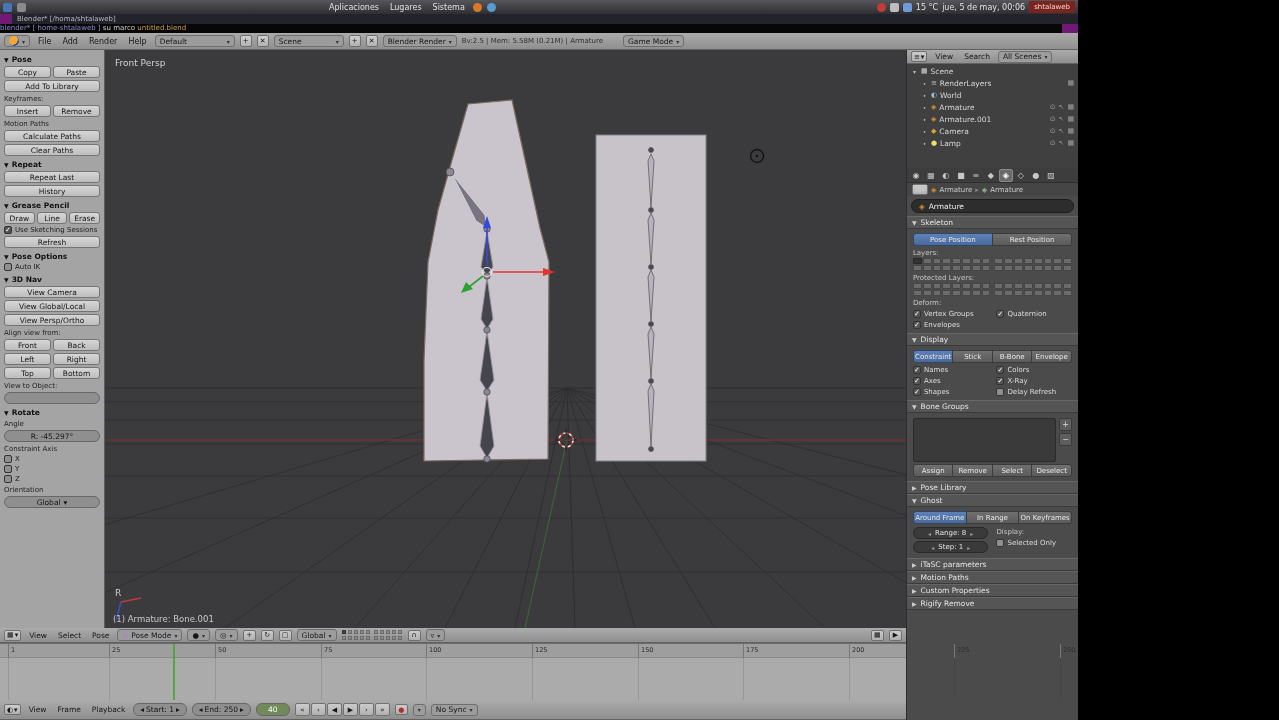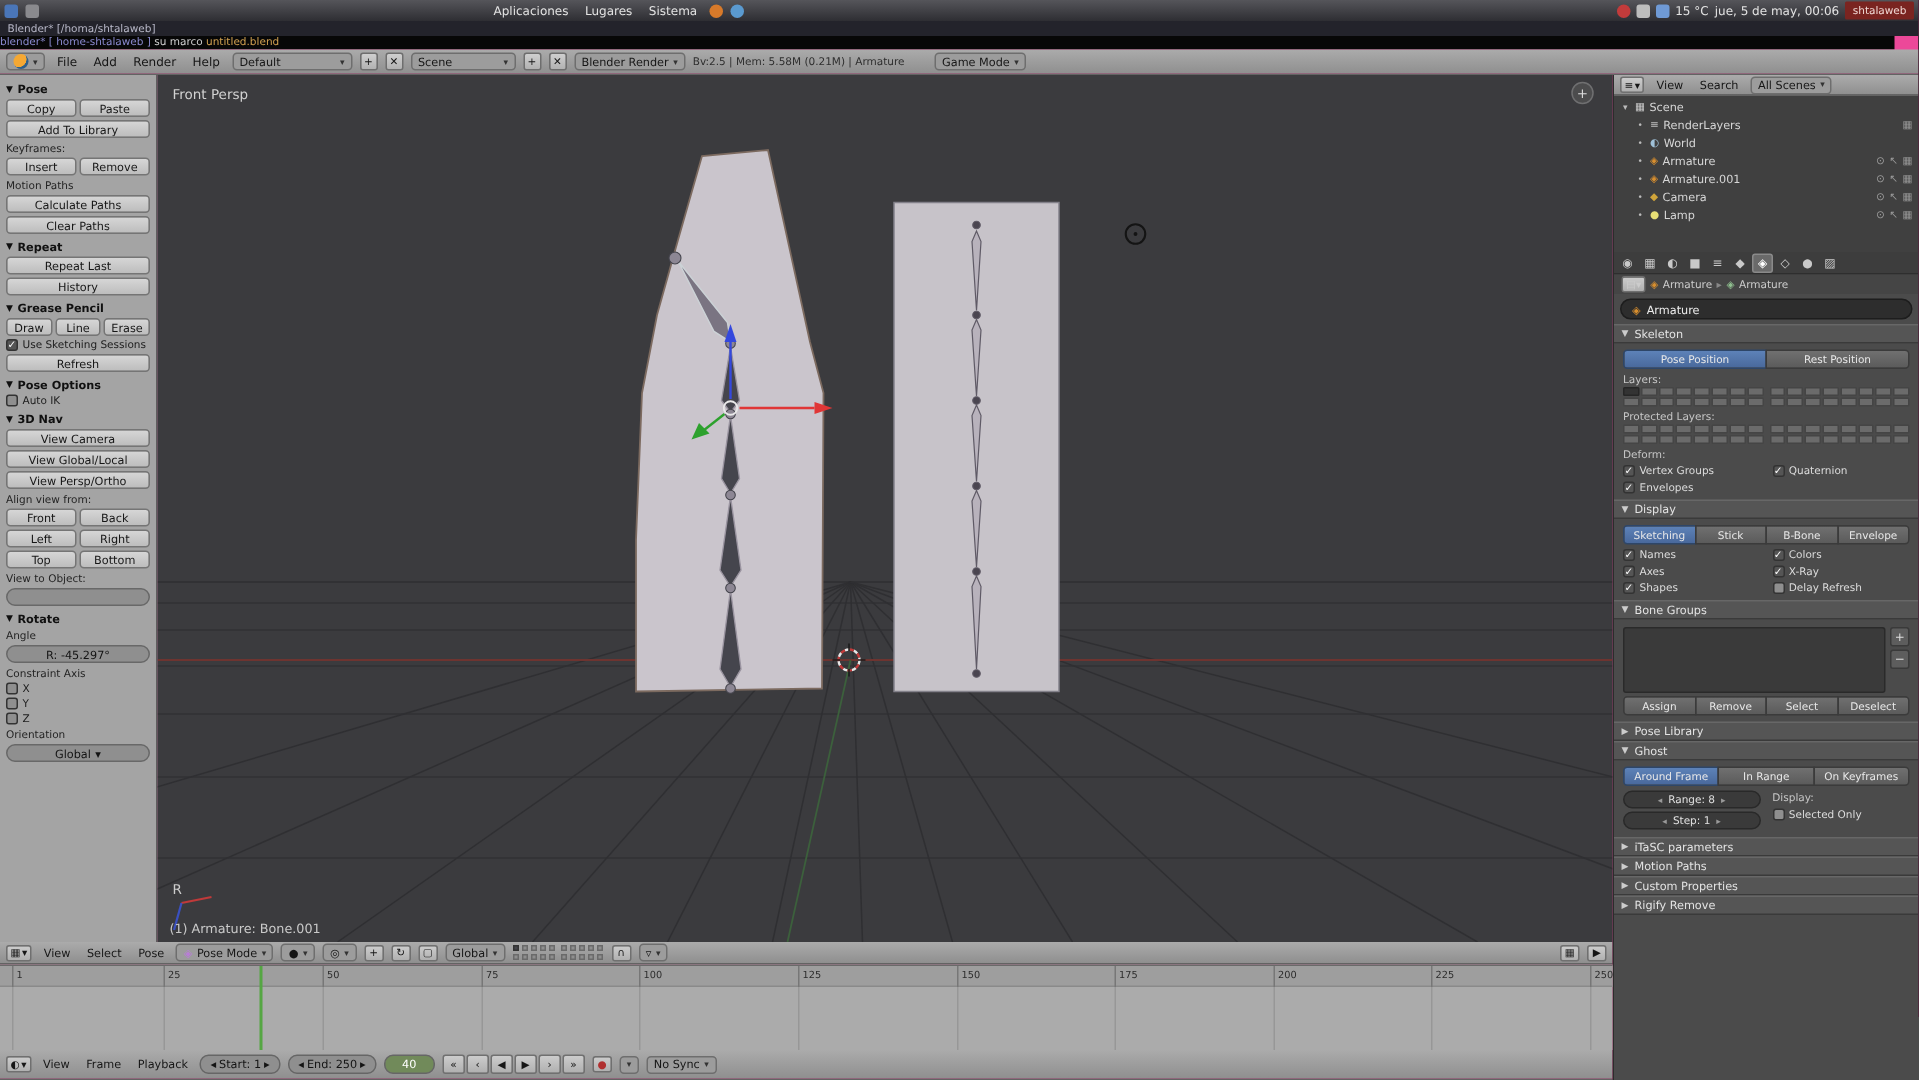--- a/index.html
+++ b/index.html
@@ -1,26 +1,26 @@
 <!DOCTYPE html>
 <html><head>
 <meta charset="utf-8">
 <style>
 *{margin:0;padding:0;box-sizing:border-box}
 body{background:#000;font-family:"DejaVu Sans",sans-serif;cursor:default}
 svg text{font-family:"DejaVu Sans",sans-serif}
-#root{position:relative;width:1279px;height:720px;overflow:hidden;background:#ec4899;font-size:8px;color:#111}
+#root{position:relative;width:1078px;height:720px;overflow:hidden;background:#701a75;font-size:8px;color:#111}
 
 .taskbar{position:absolute;top:0;left:0;right:0;height:14px;background:linear-gradient(#55555a,#2e2e33);display:flex;align-items:center;gap:5px;padding:0 3px;color:#e2e2e2;font-size:8px}
 .tb-ico{width:9px;height:9px;border-radius:2px;display:inline-block;flex:none}
 .tb-menu{padding:0 3px}
 .tb-right{margin-left:auto;display:flex;align-items:center;gap:4px}
 .watermark{height:12px;background:#7a2420;color:#f0d8d4;display:flex;align-items:center;padding:0 5px;font-size:7px;border-radius:1px}
 
-.titlebar{position:absolute;top:14px;left:0;right:0;height:10px;background:#23232b;color:#b8b8c8;font-size:7px;display:flex;align-items:center;padding:0 5px}
+.titlebar{position:absolute;top:14px;left:12px;right:0;height:10px;background:#23232b;color:#b8b8c8;font-size:7px;display:flex;align-items:center;padding:0 5px}
 .videobar{position:absolute;top:24px;left:0;right:16px;height:9px;background:#070707;font-size:7px;line-height:9px;text-align:left}
 .videobar .c1{color:#8a8ad0}.videobar .c2{color:#cfcfcf}.videobar .c3{color:#d0a050}
 
 .app{position:absolute;top:33px;left:0;right:0;bottom:0;display:flex;flex-direction:column}
 .hdr{background:linear-gradient(#ababab,#8f8f8f);border-bottom:1px solid #636363;display:flex;align-items:center;gap:5px;padding:0 4px;color:#161616}
 .info-header{height:17px;font-size:8px}
 .menu{padding:0 3px;white-space:nowrap}
 .dd{background:#9c9c9c;border:1px solid #6e6e6e;border-radius:3px;height:12px;display:flex;align-items:center;gap:3px;padding:0 4px;font-size:7.5px;white-space:nowrap}
 .dd .arrow{font-size:6px;color:#333}
 .mini{width:12px;height:12px;background:linear-gradient(#cfcfcf,#b2b2b2);border:1px solid #6e6e6e;border-radius:2px;display:flex;align-items:center;justify-content:center;font-size:7px;flex:none}
@@ -742,21 +742,21 @@
                   </div>
               </div>
             </div>
 
             <div class="panel-header">
                 <span class="tri">▼</span>
                 <span>Display</span>
               </div>
             <div class="panel-body">
               <div class="seg">
-                  <div class="pbtn active">Sketching</div>
+                  <div class="pbtn active">Constraint</div>
                   <div class="pbtn">Stick</div>
                   <div class="pbtn">B-Bone</div>
                   <div class="pbtn">Envelope</div>
                 </div>
               <div class="cols">
                 <div class="col">
                     <div class="pcheck">
                       <span class="cb">✓</span>
                       <span>Names</span>
                     </div>

